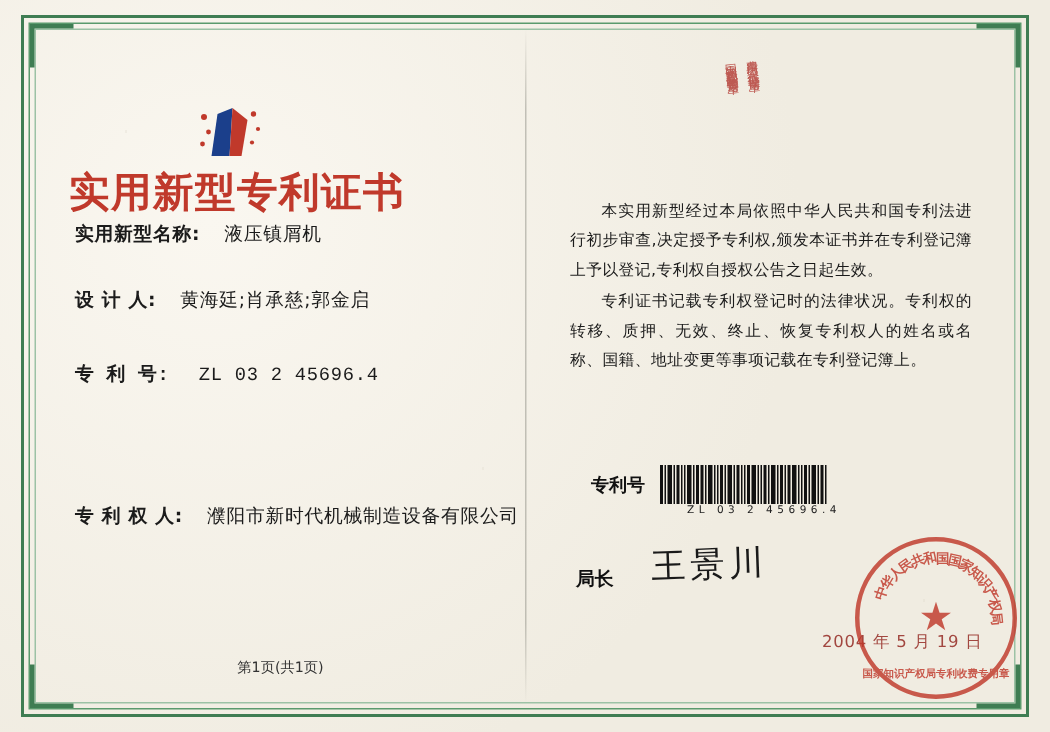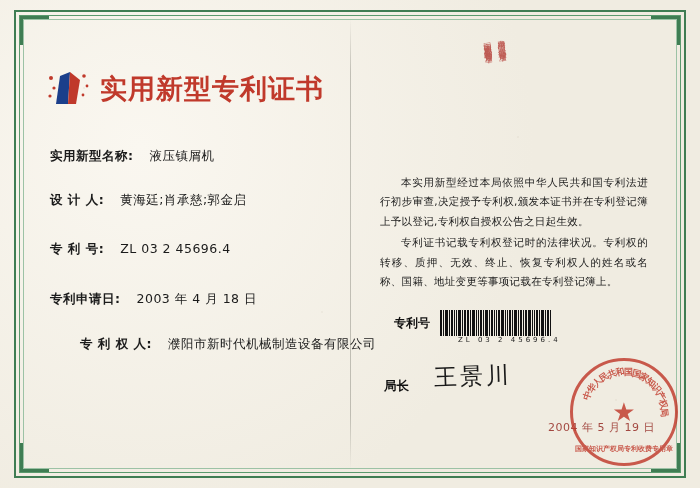--- a/index.html
+++ b/index.html
@@ -70,20 +70,21 @@
     position: absolute;
     left: 24px; top: 20px;
     width: 326px; height: 448px;
   }
 
   .title-row {
     position: absolute;
     left: 22px; top: 48px;
     display: flex;
     align-items: center;
+    flex-direction: column;
   }
   .logo {
     width: 46px; height: 42px;
     position: relative;
     margin-right: 8px;
   }
   .logo svg { display:block; }
 
   .cert-title {
     font-family: "DejaVu Sans", sans-serif;
@@ -100,23 +101,23 @@
     font-size: 12.5px;
     color: #1b1b1b;
     white-space: nowrap;
     font-family: "DejaVu Sans", sans-serif;
   }
   .field .label { font-weight: bold; letter-spacing: 0.5px; }
   .field .value { margin-left: 12px; letter-spacing: 0.5px; }
 
   .f1 { top: 128px; }
   .f2 { top: 172px; }
-  .f3 { top: 221px; }
+  .f3 { top: 221px; font-family: Liberation Mono, monospace; }
   .f4 { top: 271px; }
-  .f5 { top: 316px; margin-left: 30px; }
+  .f5 { top: 316px; }
   .f6 { top: 366px; }
 
   .page-footer {
     position: absolute;
     left: 0; right: 0;
     top: 419px;
     text-align: center;
     font-size: 9.5px;
     color: #333;
   }
@@ -140,21 +141,20 @@
 
   .body-text {
     position: absolute;
     left: 28px; top: 112px;
     width: 268px;
     font-size: 10.5px;
     line-height: 1.85;
     color: #1b1b1b;
     text-align: justify;
     letter-spacing: 0.3px;
-    margin-top: 41px;
   }
   .body-text p { margin: 0 0 2px 0; text-indent: 2em; }
 
   .patent-no-row {
     position: absolute;
     left: 42px; top: 290px;
     display: flex;
     align-items: center;
     font-size: 12px;
     font-weight: bold;
@@ -336,31 +336,28 @@
     <div class="field f2">
       <span class="label">设 计 人:</span>
       <span class="value">黄海廷;肖承慈;郭金启</span>
     </div>
 
     <div class="field f3">
       <span class="label">专 利 号:</span>
       <span class="value">ZL 03 2 45696.4</span>
     </div>
 
-    <div class="field f4">
-      <span class="label">专利申请日:</span>
-      <span class="value">2003 年 4 月 18 日</span>
-    </div>
 
     <div class="field f5">
       <span class="label">专 利 权 人:</span>
       <span class="value">濮阳市新时代机械制造设备有限公司</span>
     </div>
 
 
+    <div class="page-footer">第1页(共1页)</div>
   </div>
 
   <div class="right-page">
 
 
     <div class="body-text">
       <p>本实用新型经过本局依照中华人民共和国专利法进行初步审查,决定授予专利权,颁发本证书并在专利登记簿上予以登记,专利权自授权公告之日起生效。</p>
       <p>专利证书记载专利权登记时的法律状况。专利权的转移、质押、无效、终止、恢复专利权人的姓名或名称、国籍、地址变更等事项记载在专利登记簿上。</p>
     </div>
 

